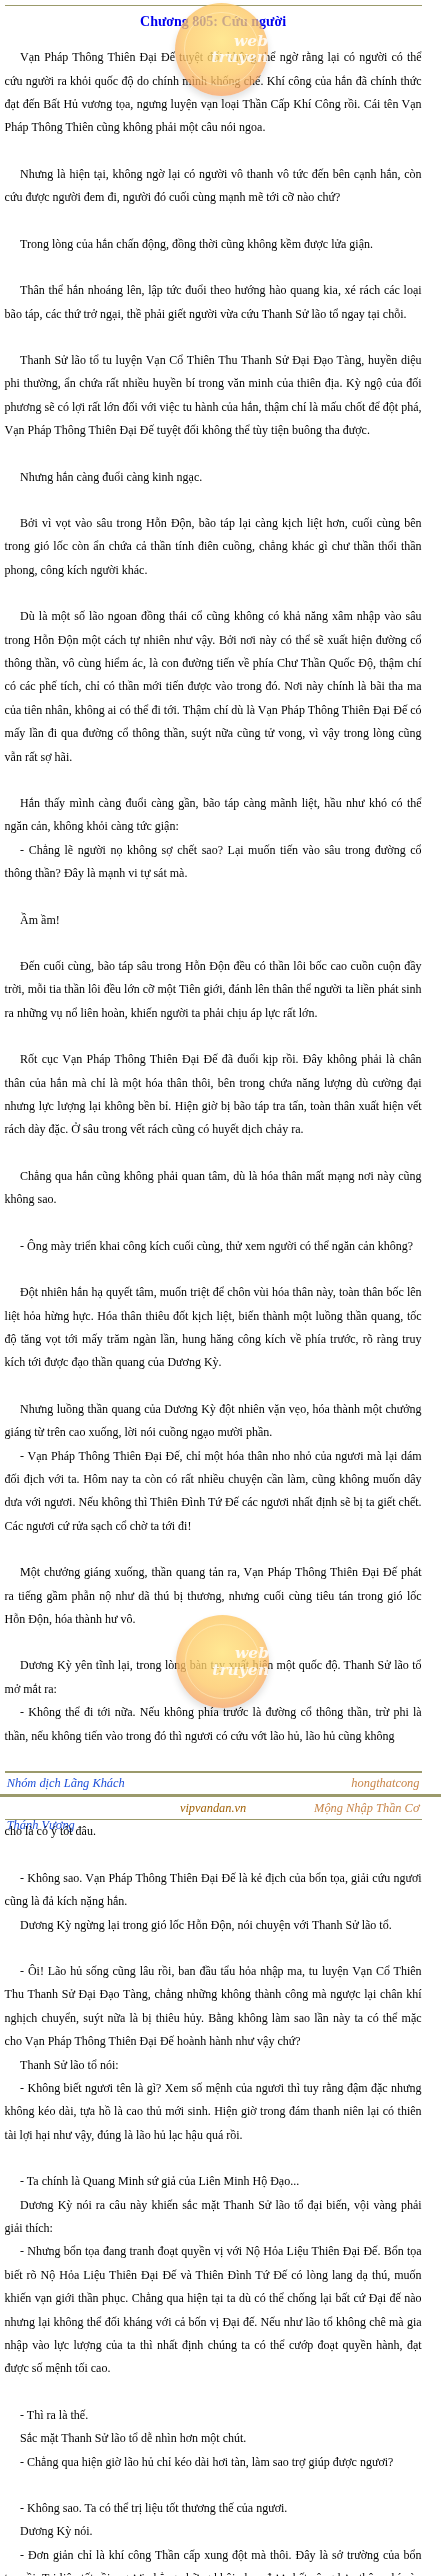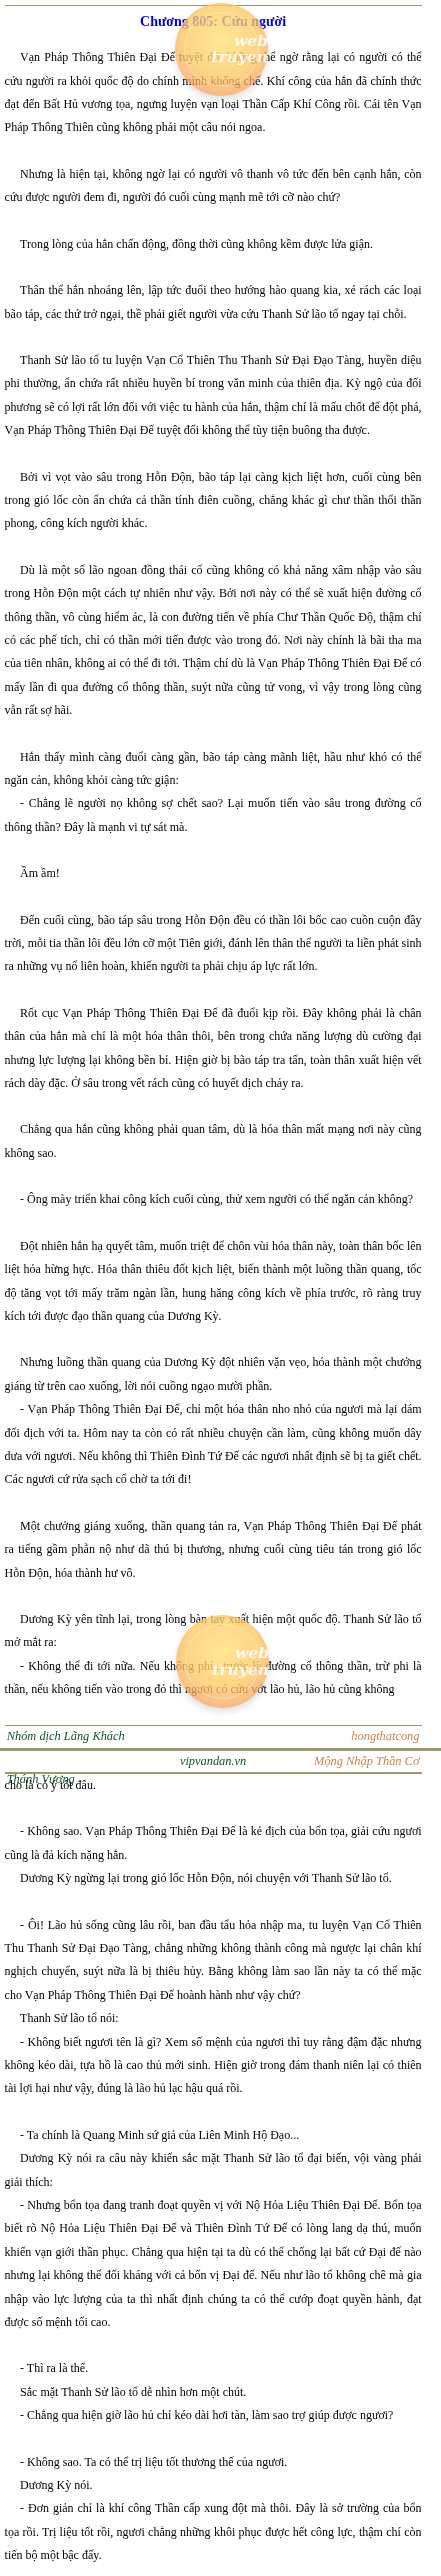--- a/index.html
+++ b/index.html
@@ -26,23 +26,23 @@
       line-height: 20.6px;
     }
     p.para { margin: 0 0 23px 0; text-indent: 15.5px; }
     p.para.tight { margin-bottom: 0; }
     .footer-row, .header-row {
       display: flex; justify-content: space-between; align-items: center;
       width: 417px; margin-left: 4.6px;
       font-family: "Liberation Serif", serif; font-style: italic; font-size: 12.4px;
       height: 21.6px;
     }
-    .green { color: #14532d; font-style: italic; }
+    .green { color: #1d4ed8; font-style: italic; }
     .orange { color: #c8864a; text-align: center; }
-    .gray { color: #14532d; }
+    .gray { color: #a16207; }
     .header-row .left { width: 33%; padding-left: 2.1px; margin-top: 35px; }
     .header-row .mid { width: 34%; text-align: center; }
     .header-row .right { width: 33%; text-align: right; padding-right: 2.1px; }
     .footer-row .left { padding-left: 2.1px; }
     .footer-row .right { padding-right: 2.1px; }
     .watermark {
       position: absolute; width: 93px; height: 93px; border-radius: 50%;
       background: radial-gradient(circle at 50% 40%, rgba(255,226,120,0.80) 0%, rgba(253,200,100,0.78) 50%, rgba(240,140,90,0.72) 88%, rgba(240,140,90,0.0) 100%);
       box-shadow: 0 4.1px 7.2px rgba(0,0,0,0.12);
       display: flex; flex-direction: column; align-items: flex-end; justify-content: center;
@@ -66,20 +66,21 @@
     <div style="height:4.6px"></div>
     <div class="rule-thin"></div>
     <div class="content">
       <h1 class="chapter-title">Chương 805: Cứu người</h1>
       <div>
           <p class="para">Vạn Pháp Thông Thiên Đại Đế tuyệt đối không thể ngờ rằng lại có người có thể cứu người ra khỏi quốc độ do chính mình khống chế. Khí công của hắn đã chính thức đạt đến Bất Hủ vương tọa, ngưng luyện vạn loại Thần Cấp Khí Công rồi. Cái tên Vạn Pháp Thông Thiên cũng không phải một câu nói ngoa.</p>
           <p class="para">Nhưng là hiện tại, không ngờ lại có người vô thanh vô tức đến bên cạnh hắn, còn cứu được người đem đi, người đó cuối cùng mạnh mẽ tới cỡ nào chứ?</p>
           <p class="para">Trong lòng của hắn chấn động, đồng thời cũng không kềm được lửa giận.</p>
           <p class="para">Thân thể hắn nhoáng lên, lập tức đuổi theo hướng hào quang kia, xé rách các loại bão táp, các thứ trở ngại, thề phải giết người vừa cứu Thanh Sử lão tổ ngay tại chỗi.</p>
           <p class="para">Thanh Sử lão tổ tu luyện Vạn Cổ Thiên Thu Thanh Sử Đại Đạo Tàng, huyền diệu phi thường, ẩn chứa rất nhiều huyền bí trong văn minh của thiên địa. Kỳ ngộ của đối phương sẽ có lợi rất lớn đối với việc tu hành của hắn, thậm chí là mấu chốt để đột phá, Vạn Pháp Thông Thiên Đại Đế tuyệt đối không thể tùy tiện buông tha được.</p>
+          <p class="para">Nhưng hắn càng đuổi càng kinh ngạc.</p>
           <p class="para">Bởi vì vọt vào sâu trong Hỗn Độn, bão táp lại càng kịch liệt hơn, cuối cùng bên trong gió lốc còn ẩn chứa cả thần tính điên cuồng, chẳng khác gì chư thần thổi thần phong, công kích người khác.</p>
           <p class="para">Dù là một số lão ngoan đồng thái cổ cũng không có khả năng xâm nhập vào sâu trong Hỗn Độn một cách tự nhiên như vậy. Bởi nơi này có thể sẽ xuất hiện đường cổ thông thần, vô cùng hiểm ác, là con đường tiến về phía Chư Thần Quốc Độ, thậm chí có các phế tích, chỉ có thần mới tiến được vào trong đó. Nơi này chính là bãi tha ma của tiên nhân, không ai có thể đi tới. Thậm chí dù là Vạn Pháp Thông Thiên Đại Đế có mấy lần đi qua đường cổ thông thần, suýt nữa cũng tử vong, vì vậy trong lòng cũng vẫn rất sợ hãi.</p>
           <p class="para tight">Hắn thấy mình càng đuổi càng gần, bão táp càng mãnh liệt, hầu như khó có thể ngăn cản, không khỏi càng tức giận:</p>
           <p class="para">- Chẳng lẽ người nọ không sợ chết sao? Lại muốn tiến vào sâu trong đường cổ thông thần? Đây là mạnh vi tự sát mà.</p>
           <p class="para">Ầm ầm!</p>
           <p class="para">Đến cuối cùng, bão táp sâu trong Hỗn Độn đều có thần lôi bốc cao cuồn cuộn đầy trời, mỗi tia thần lôi đều lớn cỡ một Tiên giới, đánh lên thân thể người ta liền phát sinh ra những vụ nổ liên hoàn, khiến người ta phải chịu áp lực rất lớn.</p>
           <p class="para">Rốt cục Vạn Pháp Thông Thiên Đại Đế đã đuổi kịp rồi. Đây không phải là chân thân của hắn mà chỉ là một hóa thân thôi, bên trong chứa năng lượng dù cường đại nhưng lực lượng lại không bền bỉ. Hiện giờ bị bão táp tra tấn, toàn thân xuất hiện vết rách dày đặc. Ở sâu trong vết rách cũng có huyết dịch chảy ra.</p>
           <p class="para">Chẳng qua hắn cũng không phải quan tâm, dù là hóa thân mất mạng nơi này cũng không sao.</p>
           <p class="para">- Ông mày triển khai công kích cuối cùng, thử xem người có thể ngăn cản không?</p>
           <p class="para">Đột nhiên hắn hạ quyết tâm, muốn triệt để chôn vùi hóa thân này, toàn thân bốc lên liệt hỏa hừng hực. Hóa thân thiêu đốt kịch liệt, biến thành một luồng thần quang, tốc độ tăng vọt tới mấy trăm ngàn lần, hung hăng công kích về phía trước, rõ ràng truy kích tới được đạo thần quang của Dương Kỳ.</p>

